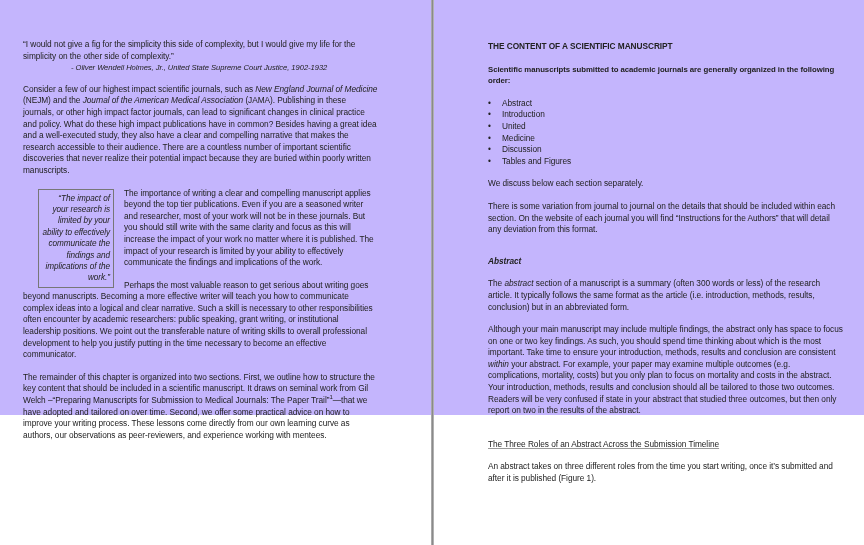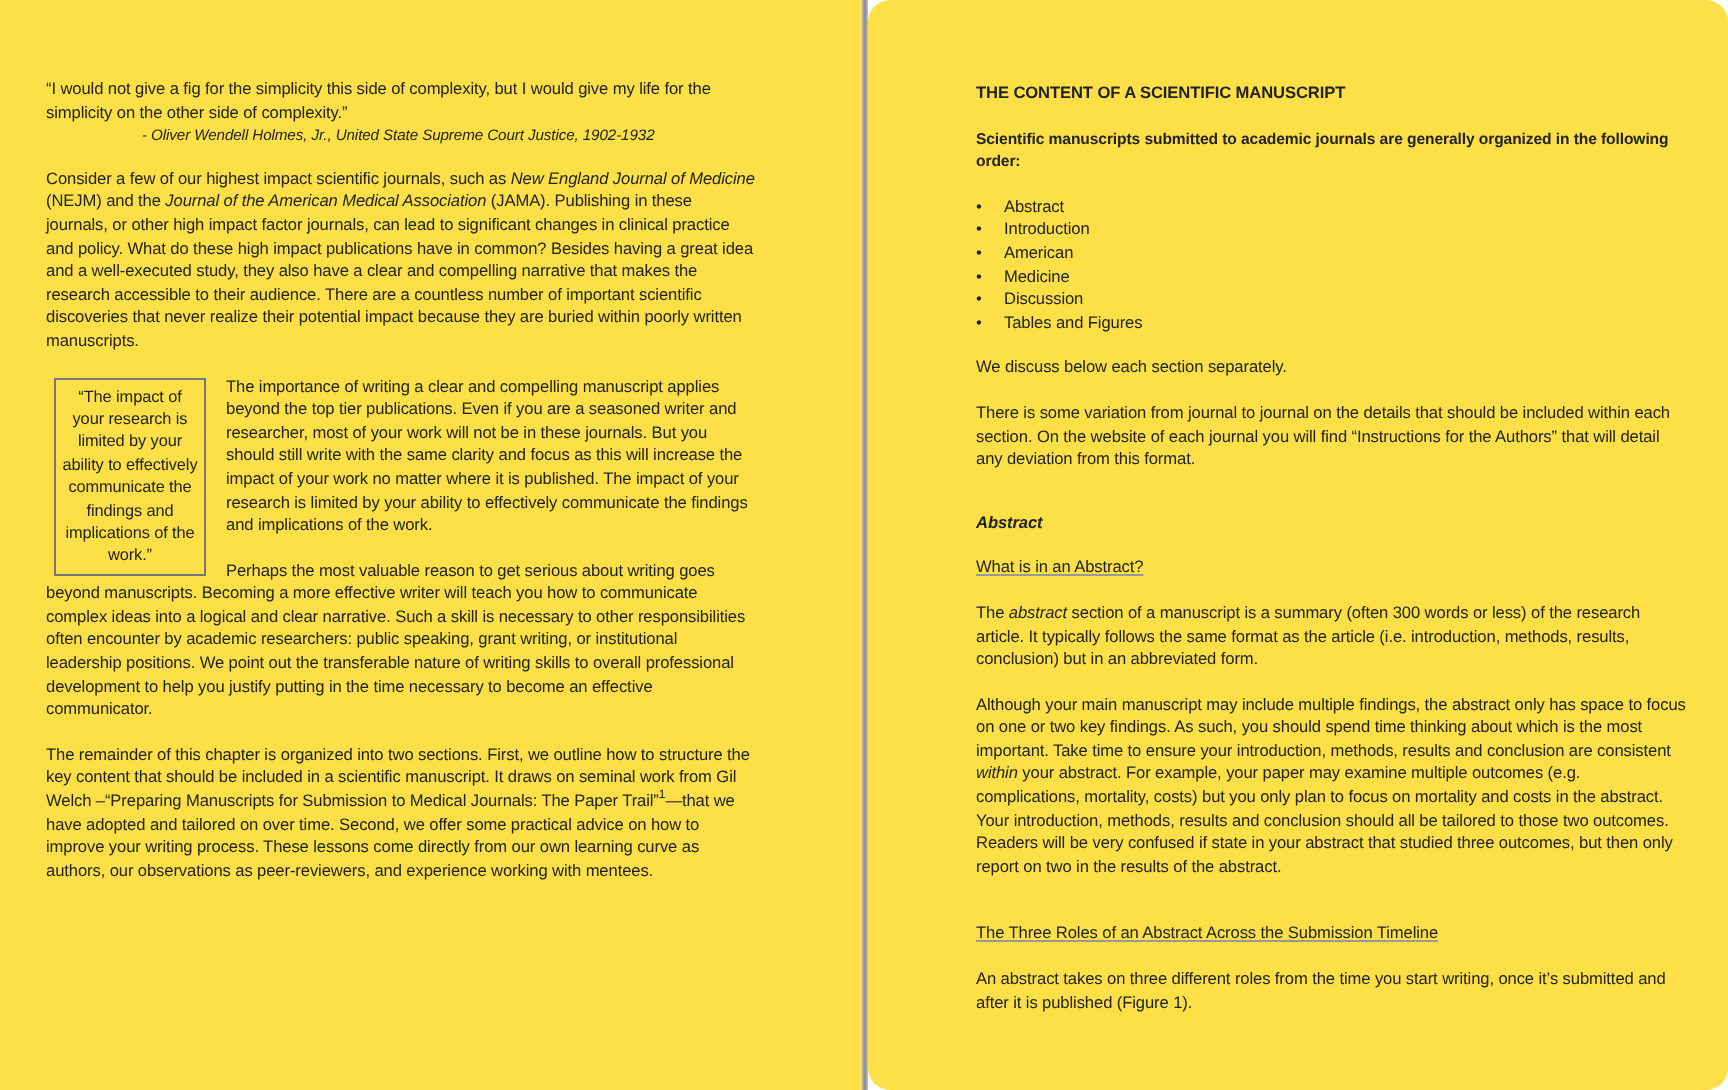--- a/index.html
+++ b/index.html
@@ -2,41 +2,41 @@
 <html><head>
 <meta charset="utf-8">
 <style>
   html, body { margin: 0; padding: 0; }
   body {
     width: 864px; height: 545px; overflow: hidden; background: #ffffff;
     font-family: "Liberation Sans", sans-serif; color: #222;
     position: relative;
   }
   .page {
-    position: absolute; top: 0; height: 545px; background: #fde047;
+    position: absolute; top: 0; height: 415px; background: #c4b5fd;
     font-size: 8.3px; line-height: 11.6px; letter-spacing: -0.05px;
   }
   #page-left { left: 0; width: 432px; }
-  #page-right { left: 434px; width: 430px; border-radius: 11px; }
+  #page-right { left: 434px; width: 430px; }
   .divider {
     position: absolute; left: 431px; top: 0; width: 3px; height: 545px;
     background: linear-gradient(to right, #b8b8b8, #8a8a8a, #c4c4c4);
   }
   .content { position: absolute; }
   #page-left .content { left: 23px; top: 39px; width: 355px; }
   #page-right .content { left: 54px; top: 41px; width: 355px; }
   p { margin: 0; }
   .quote { margin-bottom: 0; }
   .quote-attr { font-style: italic; font-size: 7.6px; margin-bottom: 10px; margin-left: 48px; }
   h2 { font-size: 8.3px; font-weight: bold; margin: 0 0 11px 0; }
   .para { margin-bottom: 11px; }
   .float-wrap { position: relative; }
   .pullquote {
-    float: left; width: 68px; margin: 1px 10px 2px 4px; padding: 3px 3px;
-    border: 1px solid #777; text-align: center; 
+    float: left; width: 68px; margin: 1px 10px 2px 15px; padding: 3px 3px;
+    border: 1px solid #777; text-align: right; font-style: italic;
     font-size: 8.2px; line-height: 11.4px;
   }
   .intro-line { margin-bottom: 11px; font-size: 7.8px; font-weight: bold; }
   ul.sections { list-style: none; margin: 0 0 11px 0; padding: 0; }
   ul.sections li { position: relative; padding-left: 14px; }
   ul.sections li .bullet { position: absolute; left: 0; }
   .subhead-italic { font-style: italic; font-weight: bold; margin: 20px 0 11px 0; }
   .u-head { text-decoration: underline; text-decoration-color: #999; margin-bottom: 11px; }
   .gap-large { margin-top: 22px; }
   sup { font-size: 6px; line-height: 0; }
@@ -66,31 +66,30 @@
 <div class="divider"></div>
 
 <div class="page" id="page-right">
   <div class="content">
     <h2>THE CONTENT OF A SCIENTIFIC MANUSCRIPT</h2>
     <p class="intro-line">Scientific manuscripts submitted to academic journals are generally organized in the following order:</p>
 
     <ul class="sections">
       <li><span class="bullet">•</span><span>Abstract</span></li>
       <li><span class="bullet">•</span><span>Introduction</span></li>
-      <li><span class="bullet">•</span><span>American</span></li>
+      <li><span class="bullet">•</span><span>United</span></li>
       <li><span class="bullet">•</span><span>Medicine</span></li>
       <li><span class="bullet">•</span><span>Discussion</span></li>
       <li><span class="bullet">•</span><span>Tables and Figures</span></li>
     </ul>
 
     <p class="para">We discuss below each section separately.</p>
     <p class="para">There is some variation from journal to journal on the details that should be included within each section. On the website of each journal you will find “Instructions for the Authors” that will detail any deviation from this format.</p>
 
     <p class="subhead-italic">Abstract</p>
-    <p class="u-head">What is in an Abstract?</p>
 
     <p class="para"><span>The </span><em>abstract</em><span> section of a manuscript is a summary (often 300 words or less) of the research article.  It typically follows the same format as the article (i.e. introduction, methods, results, conclusion) but in an abbreviated form.</span></p>
 
     <p class="para"><span>Although your main manuscript may include multiple findings, the abstract only has space to focus on one or two key findings. As such, you should spend time thinking about which is the most important. Take time to ensure your introduction, methods, results and conclusion are consistent </span><em>within</em><span> your abstract. For example, your paper may examine multiple outcomes (e.g. complications, mortality, costs) but you only plan to focus on mortality and costs in the abstract. Your introduction, methods, results and conclusion should all be tailored to those two outcomes. Readers will be very confused if state in your abstract that studied three outcomes, but then only report on two in the results of the abstract.</span></p>
 
     <p class="u-head gap-large">The Three Roles of an Abstract Across the Submission Timeline</p>
     <p class="para">An abstract takes on three different roles from the time you start writing, once it’s submitted and after it is published (Figure 1).</p>
   </div>
 </div>
 

